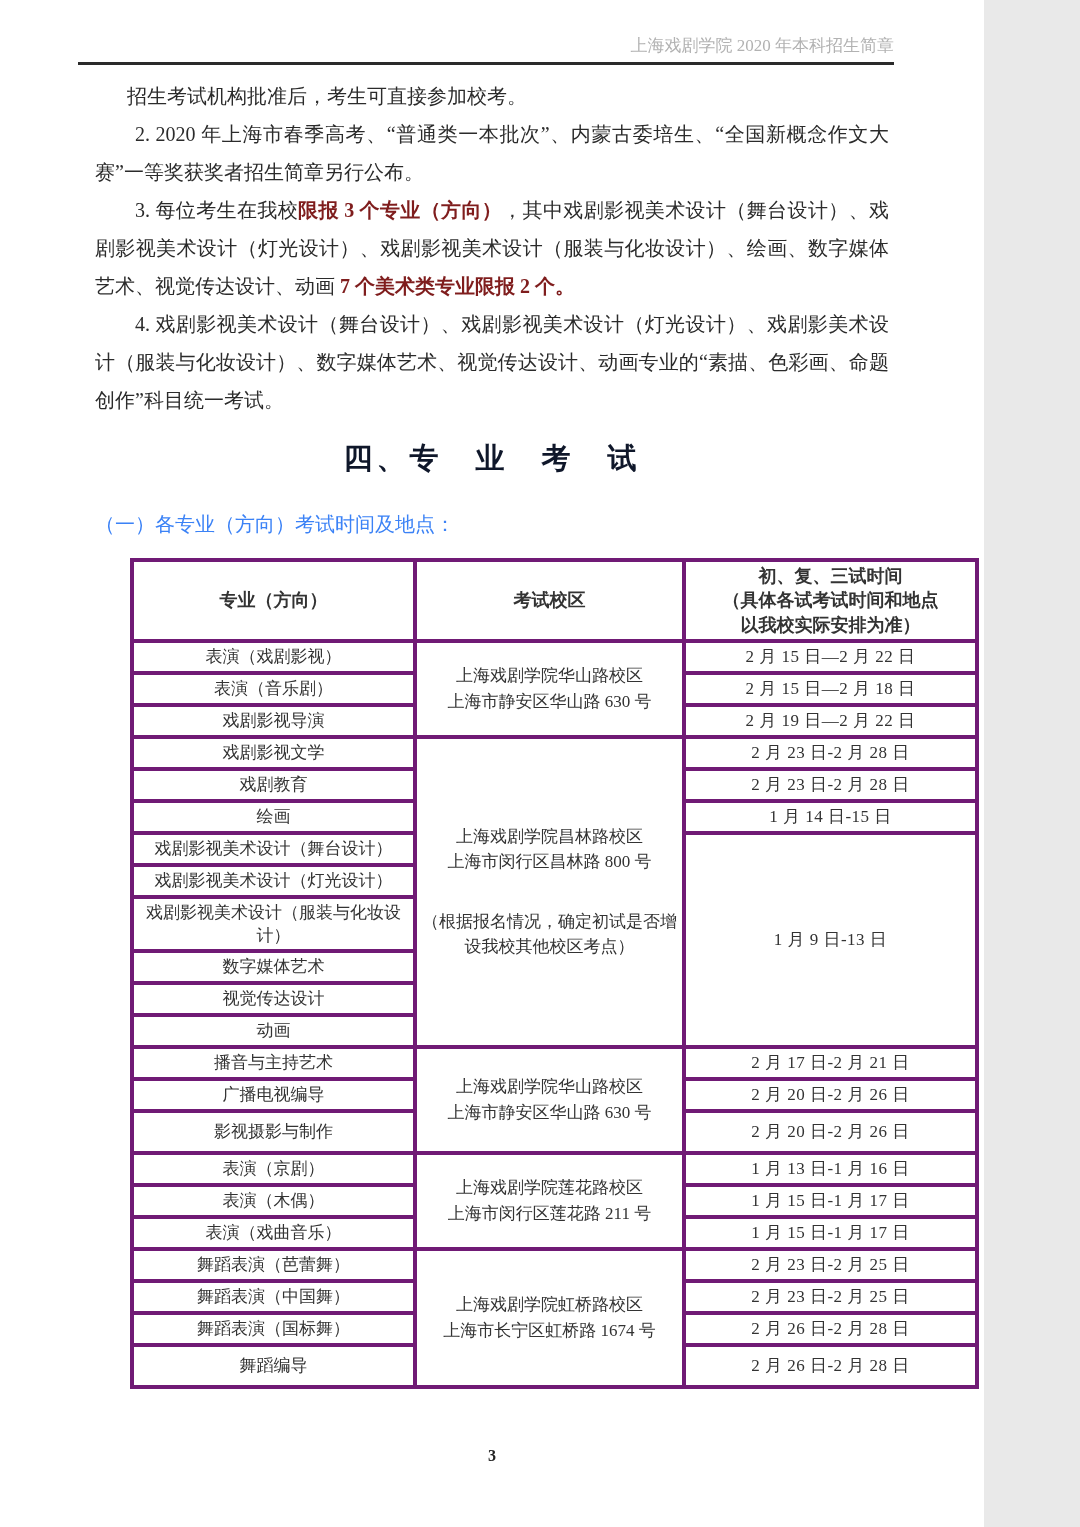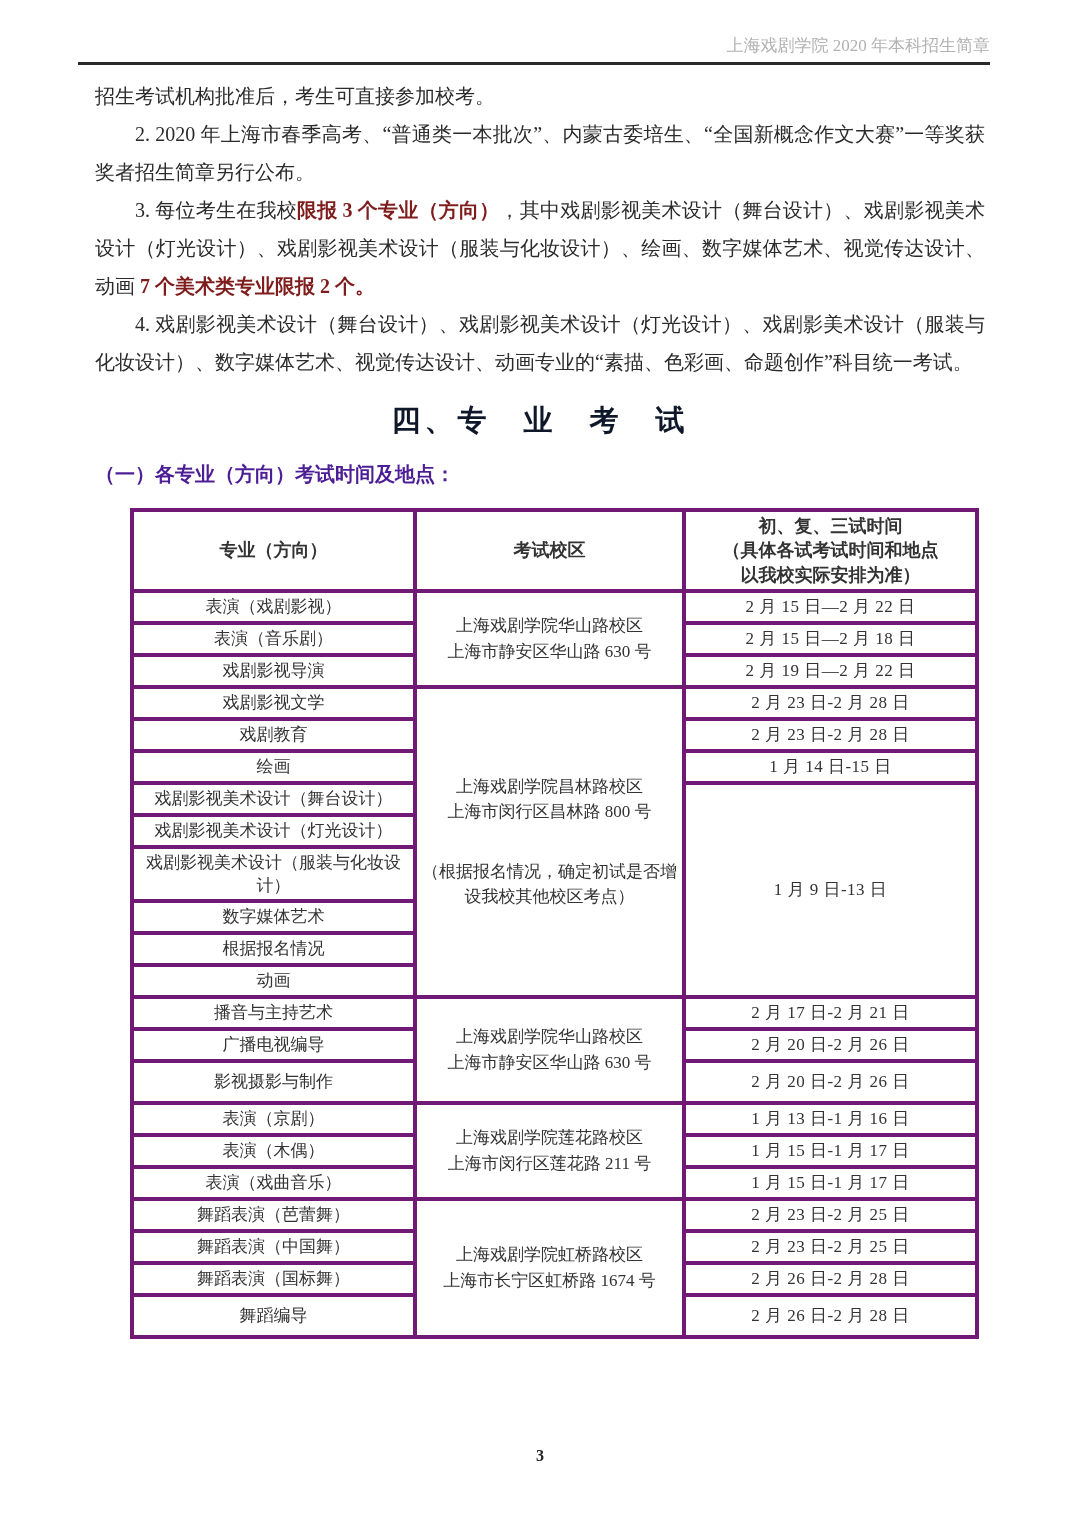--- a/index.html
+++ b/index.html
@@ -1,20 +1,20 @@
 <!DOCTYPE html>
 <html><head>
 <meta charset="utf-8">
 <style>
   * { margin: 0; padding: 0; box-sizing: border-box; }
   html, body { background: #e9e9e9; }
   body { width: 1080px; font-family: "Liberation Serif", serif; }
   .page {
     position: relative;
-    width: 1080px; height: 1527px;
+    width: 984px; height: 1527px;
     background: #ffffff;
     color: #2b2b2b;
     overflow: hidden;
   }
   
   .page-header {
     margin: 34px 90px 0 78px;
     text-align: right;
     font-size: 17px;
     color: #b2b2b2;
@@ -22,36 +22,36 @@
     border-bottom: 3px solid #2a2a2a;
   }
   
   .content {
     margin: 12px 95px 0 95px;
     font-size: 20px;
     line-height: 38px;
     text-align: justify;
   }
   .content p { text-indent: 2em; }
-  .content p.no-indent { text-indent: 0; }
+  .content p.no-indent { text-indent: 0; margin-left: 32px; }
   .accent { color: #7f1d1d; font-weight: bold; }
   
   .section-title {
     margin-top: 20px;
     text-align: center;
     font-size: 29px;
     font-weight: bold;
     letter-spacing: 4px;
     color: #0f172a;
   }
   .sub-heading {
-    margin: 20px 95px 0 95px;
+    margin: 32px 95px 0 95px;
     font-size: 20px;
-    font-weight: bold;
-    color: #4c1d95;
+    font-weight: normal;
+    color: #3b82f6;
   }
   
   .table-wrap { margin: 20px 0 0 130px; }
   table.exam-table {
     border-collapse: collapse;
     width: 845px;
     table-layout: fixed;
     font-size: 17px;
     color: #333333;
   }
@@ -165,21 +165,21 @@
         <tr>
           <td>戏剧影视美术设计（灯光设计）</td>
         </tr>
         <tr>
           <td>戏剧影视美术设计（服装与化妆设计）</td>
         </tr>
         <tr>
           <td>数字媒体艺术</td>
         </tr>
         <tr>
-          <td>根据报名情况</td>
+          <td>视觉传达设计</td>
         </tr>
         <tr>
           <td>动画</td>
         </tr>
         <tr>
           <td>播音与主持艺术</td>
           <td class="campus-cell" rowspan="3">
             <div>上海戏剧学院华山路校区</div>
             <div>上海市静安区华山路 630 号</div>
           </td>

